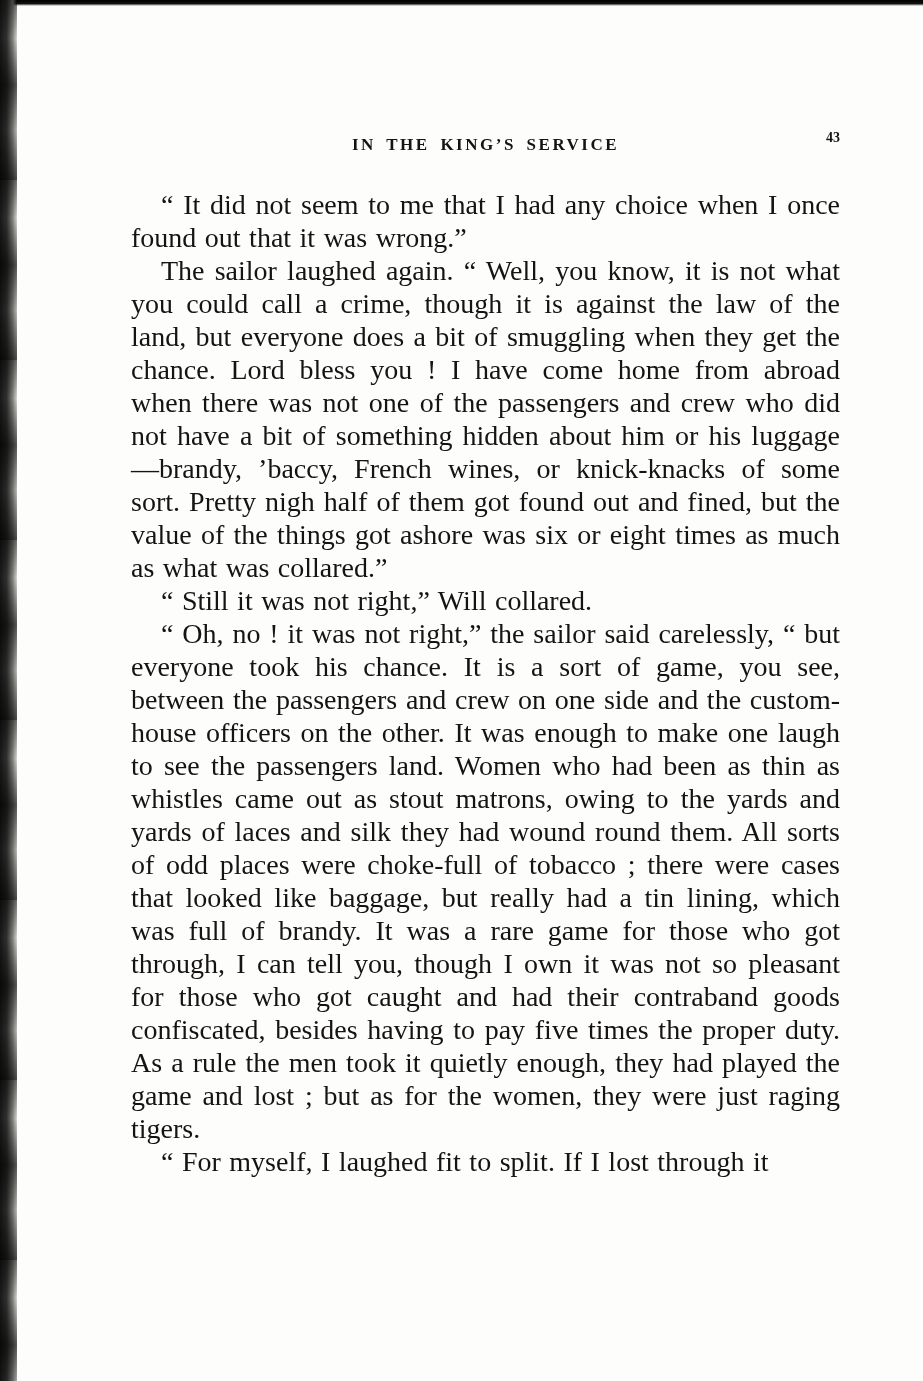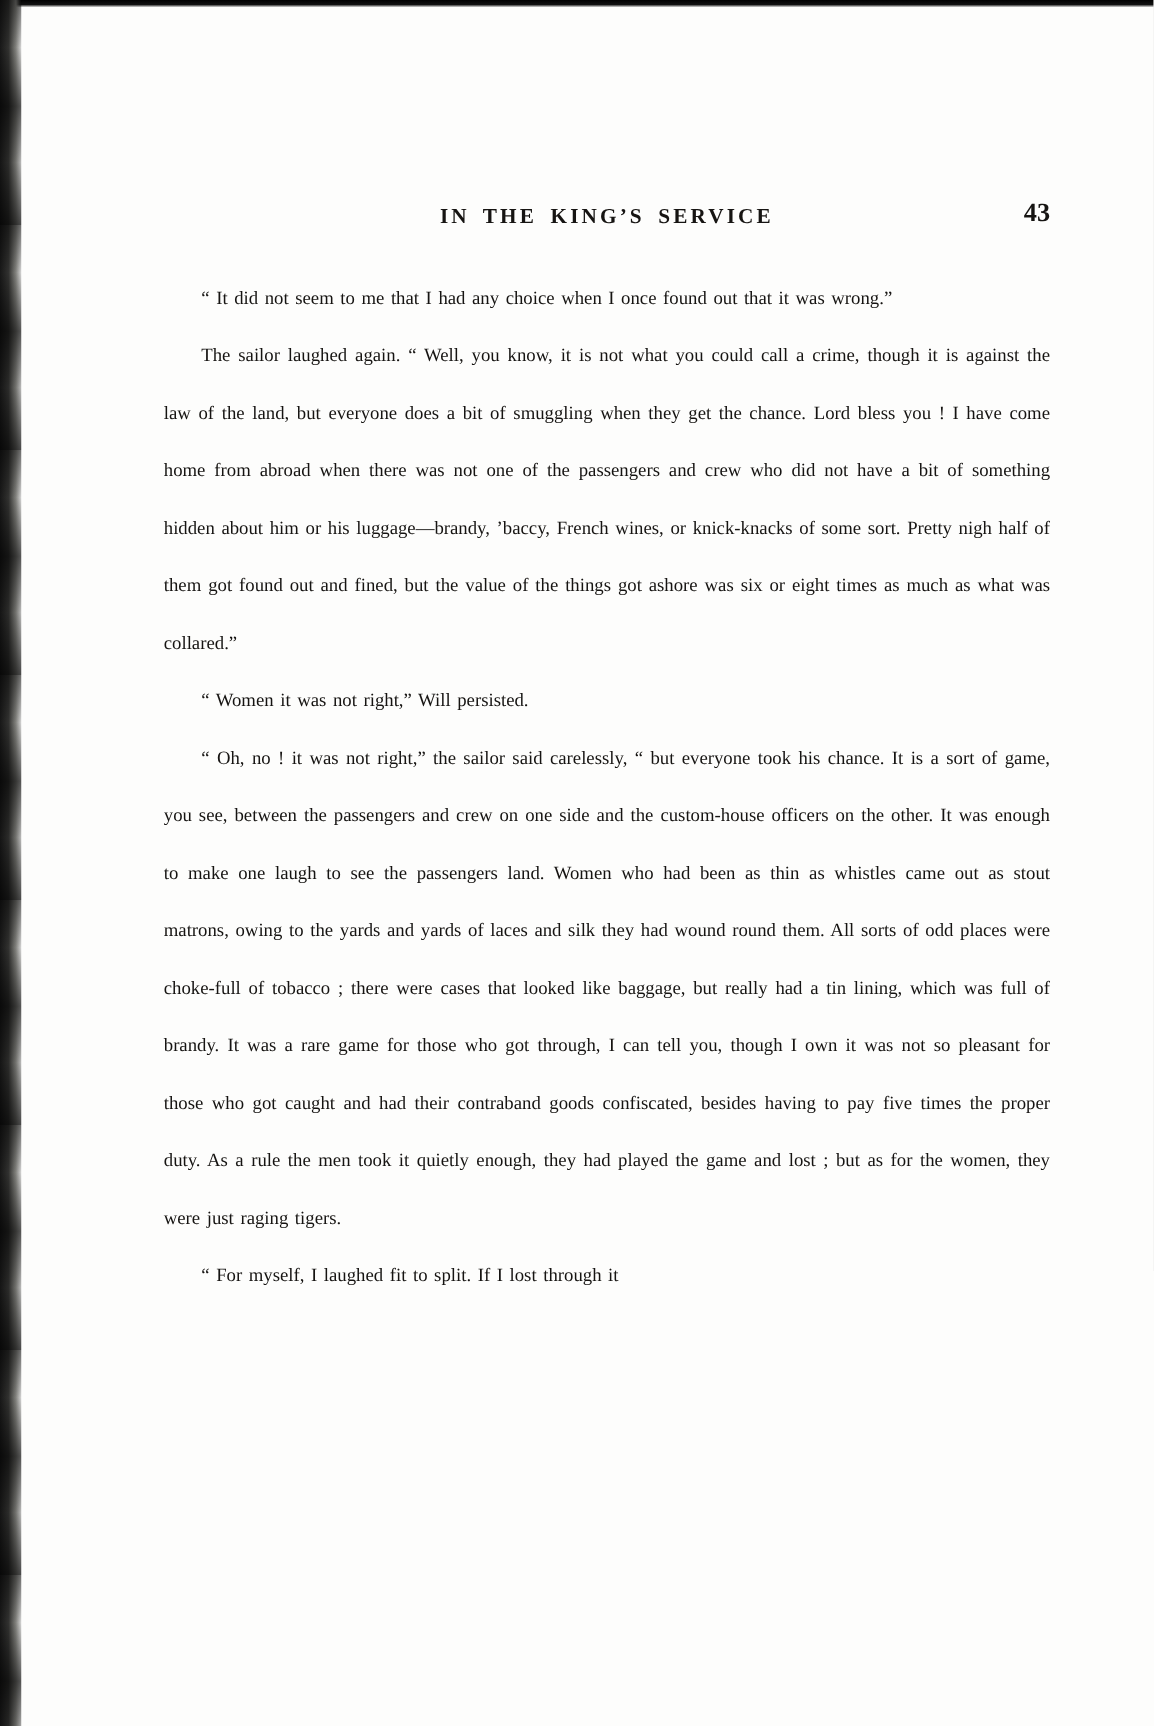--- a/index.html
+++ b/index.html
@@ -49,52 +49,51 @@
     margin-bottom: 28px;
   }
   .running-title {
     display: block;
     text-align: center;
     font-weight: bold;
     font-size: 17px;
     letter-spacing: 2.5px;
     word-spacing: 4px;
     padding-top: 5px;
-    margin-top: 28px;
   }
   .page-number {
     position: absolute;
     right: 0;
     top: 0;
     font-weight: bold;
-    font-size: 21px;
+    font-size: 14px;
   }
   .body-text p {
     margin: 0;
     text-align: justify;
     text-indent: 30px;
-    font-size: 15px;
-    line-height: 46px;
+    font-size: 28px;
+    line-height: 33px;
     word-spacing: 1.5px;
   }
 </style>
 </head>
 <body>
 
 <div class="page">
   <div class="top-edge"></div>
   <div class="binding-edge"></div>
 
   <div class="content">
     <div class="header">
       <span class="running-title">IN THE KING’S SERVICE</span>
       <span class="page-number">43</span>
     </div>
 
     <div class="body-text">
       <p>“ It did not seem to me that I had any choice when I once found out that it was wrong.”</p>
       <p>The sailor laughed again.  “ Well, you know, it is not what you could call a crime, though it is against the law of the land, but everyone does a bit of smuggling when they get the chance.  Lord bless you !  I have come home from abroad when there was not one of the passengers and crew who did not have a bit of something hidden about him or his luggage—brandy, ’baccy, French wines, or knick-knacks of some sort.  Pretty nigh half of them got found out and fined, but the value of the things got ashore was six or eight times as much as what was collared.”</p>
-      <p>“ Women it was not right,” Will persisted.</p>
+      <p>“ Still it was not right,” Will collared.</p>
       <p>“ Oh, no ! it was not right,” the sailor said carelessly, “ but everyone took his chance.  It is a sort of game, you see, between the passengers and crew on one side and the custom-house officers on the other.  It was enough to make one laugh to see the passengers land.  Women who had been as thin as whistles came out as stout matrons, owing to the yards and yards of laces and silk they had wound round them.  All sorts of odd places were choke-full of tobacco ; there were cases that looked like baggage, but really had a tin lining, which was full of brandy.  It was a rare game for those who got through, I can tell you, though I own it was not so pleasant for those who got caught and had their contraband goods confiscated, besides having to pay five times the proper duty.  As a rule the men took it quietly enough, they had played the game and lost ; but as for the women, they were just raging tigers.</p>
       <p>“ For myself, I laughed fit to split.   If I lost through it</p>
     </div>
   </div>
 </div>
 
 </body></html>

